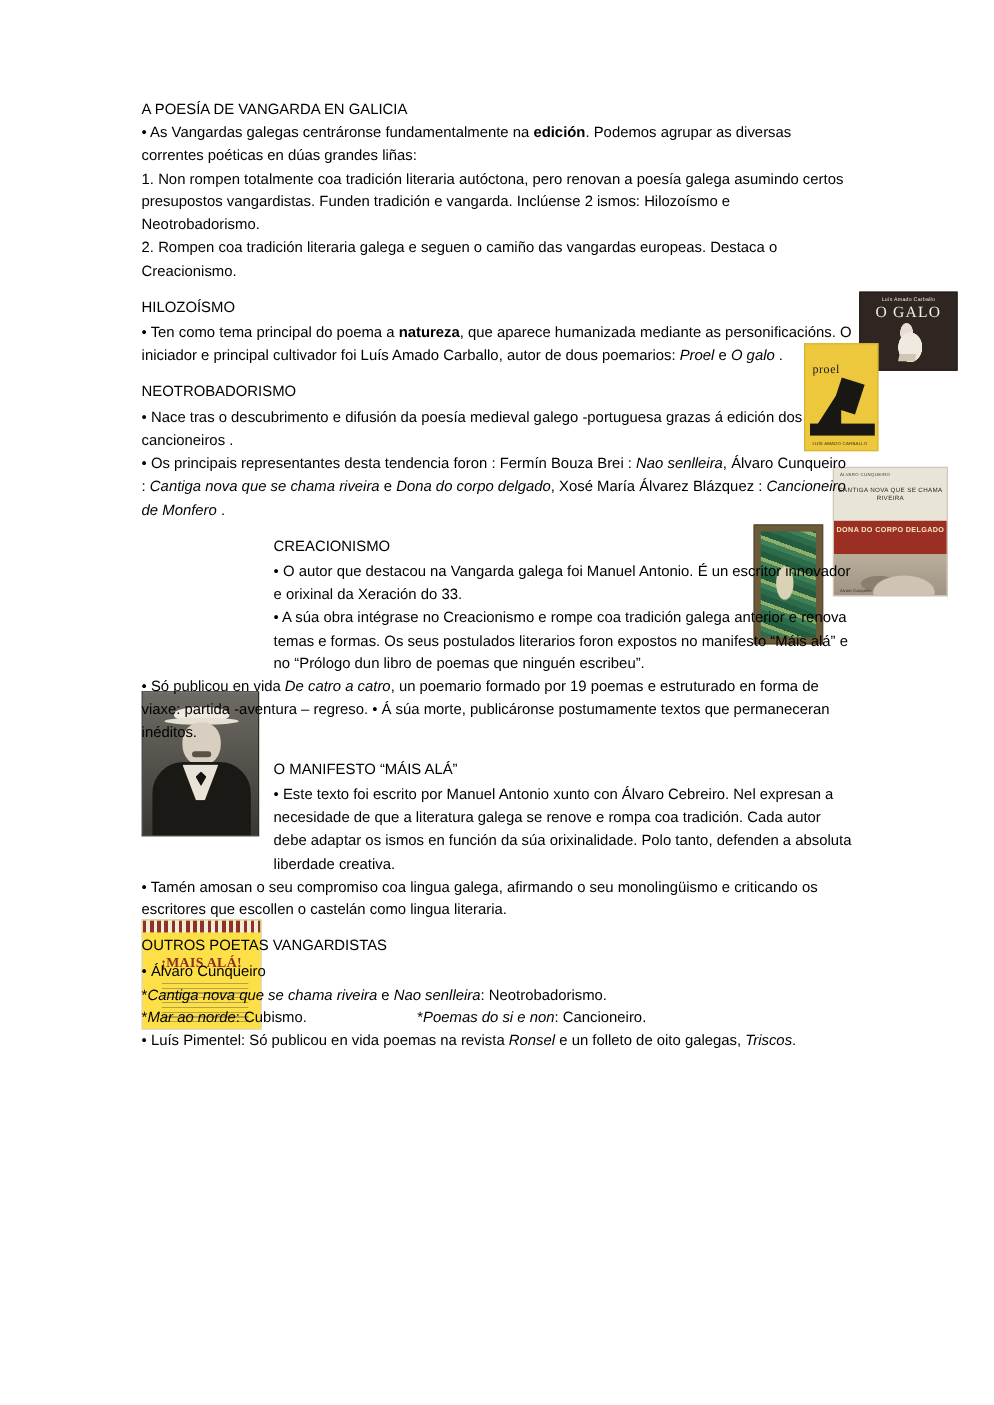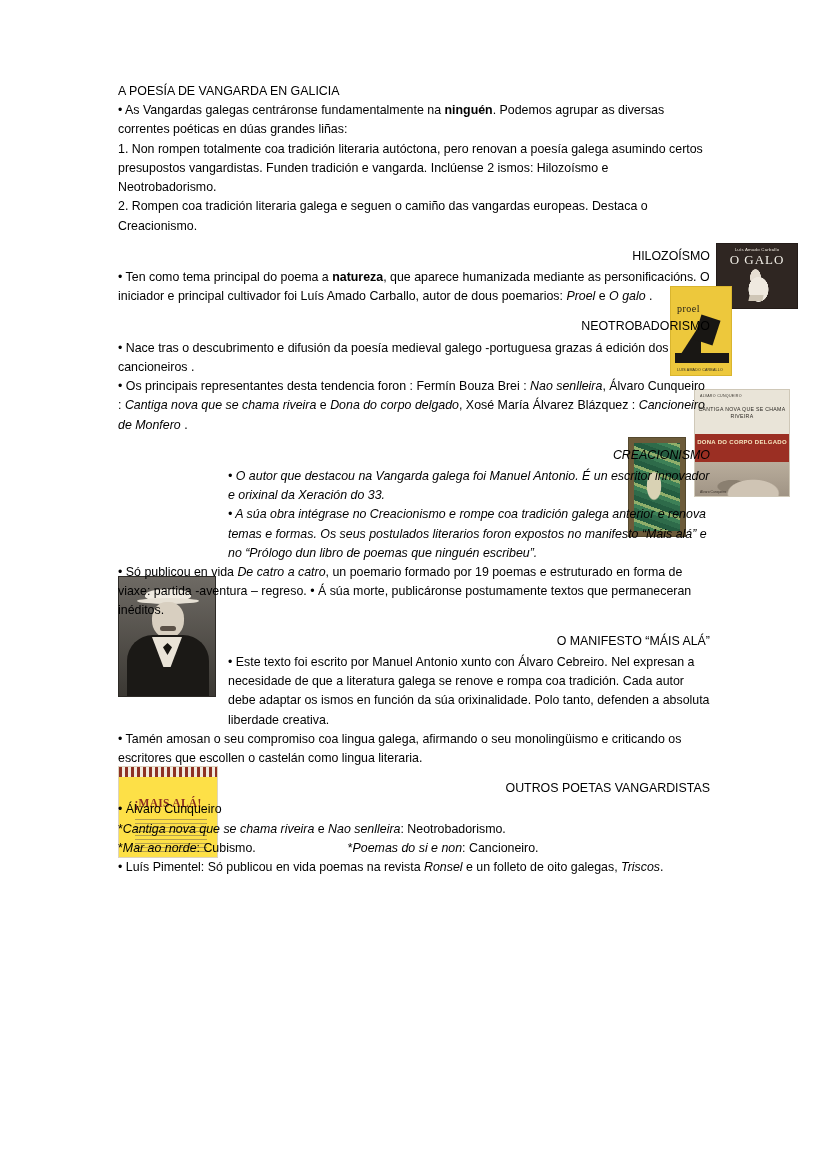--- a/index.html
+++ b/index.html
@@ -31,21 +31,20 @@
     line-height: 1.55;
   }
   p {
     margin: 0;
   }
   .blk {
     margin-bottom: 11px;
   }
   .sec-head {
     margin-bottom: 2px;
-    text-align: right;
   }
   .it { font-style: italic; }
   .bd { font-weight: bold; }
 
   
   .img-float {
     position: absolute;
   }
 
   
@@ -316,21 +315,20 @@
     position: absolute;
     left: 16px; top: 52px;
     right: 10px;
     height: 34px;
     background: repeating-linear-gradient(#6b6154 0 1px, rgba(0,0,0,0) 1px 4px);
     opacity: .5;
   }
 
   .indent-para {
     margin-left: 110px;
-    font-style: italic;
   }
   .indent-para-2 {
     margin-left: 110px;
   }
 </style>
 </head>
 <body>
 
 <div class="page">
 
@@ -375,21 +373,21 @@
     <div class="topbar"></div>
     <div class="title">¡MAIS ALÁ!</div>
     <div class="lines"></div>
   </div>
 
   <div class="content">
 
     <p>A POESÍA DE VANGARDA EN GALICIA</p>
 
     <div class="blk">
-      <p><span>• As Vangardas galegas centráronse fundamentalmente na </span><span class="bd">ninguén</span><span>. Podemos agrupar as diversas correntes poéticas en dúas grandes liñas:</span></p>
+      <p><span>• As Vangardas galegas centráronse fundamentalmente na </span><span class="bd">edición</span><span>. Podemos agrupar as diversas correntes poéticas en dúas grandes liñas:</span></p>
       <p>1. Non rompen totalmente coa tradición literaria autóctona, pero renovan a poesía galega asumindo certos presupostos vangardistas. Funden tradición e vangarda. Inclúense 2 ismos: Hilozoísmo e Neotrobadorismo.</p>
       <p>2. Rompen coa tradición literaria galega e seguen o camiño das vangardas europeas. Destaca o Creacionismo.</p>
     </div>
 
     <div class="blk">
       <p class="sec-head">HILOZOÍSMO</p>
       <p><span>• Ten como tema principal do poema a </span><span class="bd">natureza</span><span>, que aparece humanizada mediante as personificacións. O iniciador e principal cultivador foi Luís Amado Carballo, autor de dous poemarios: </span><span class="it">Proel</span><span> e </span><span class="it">O galo</span><span> .</span></p>
     </div>
 
     <div class="blk">

